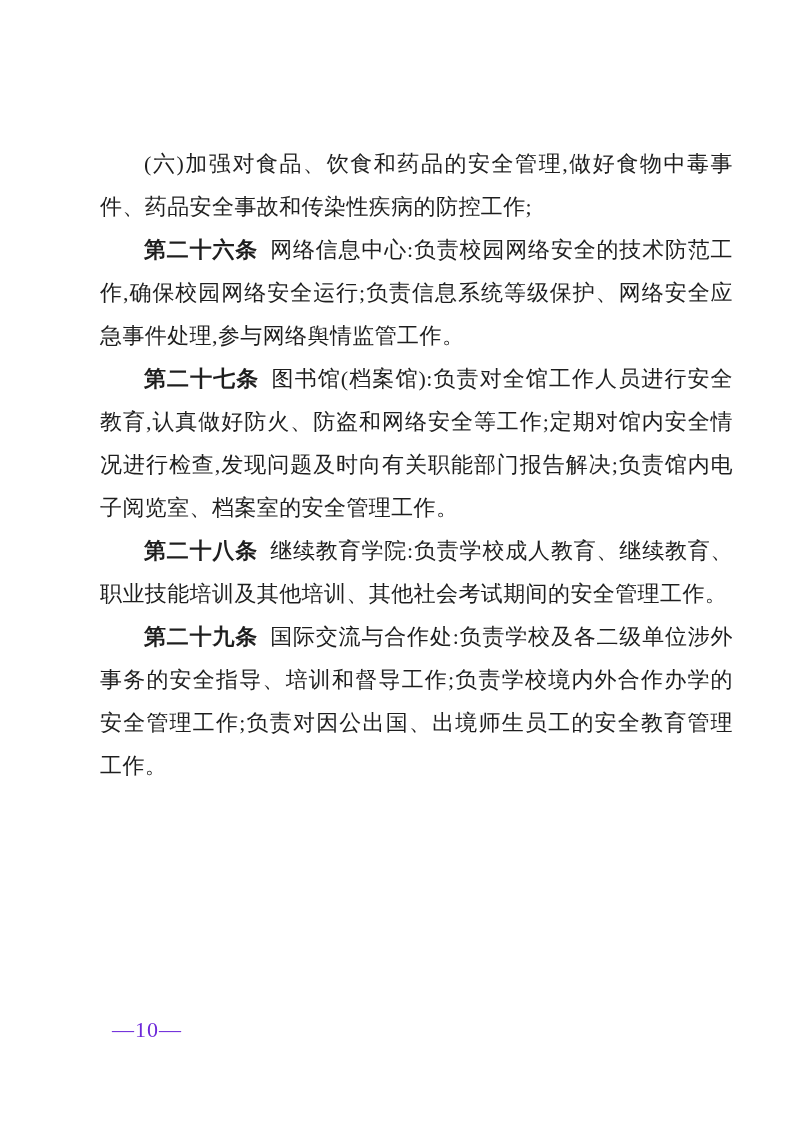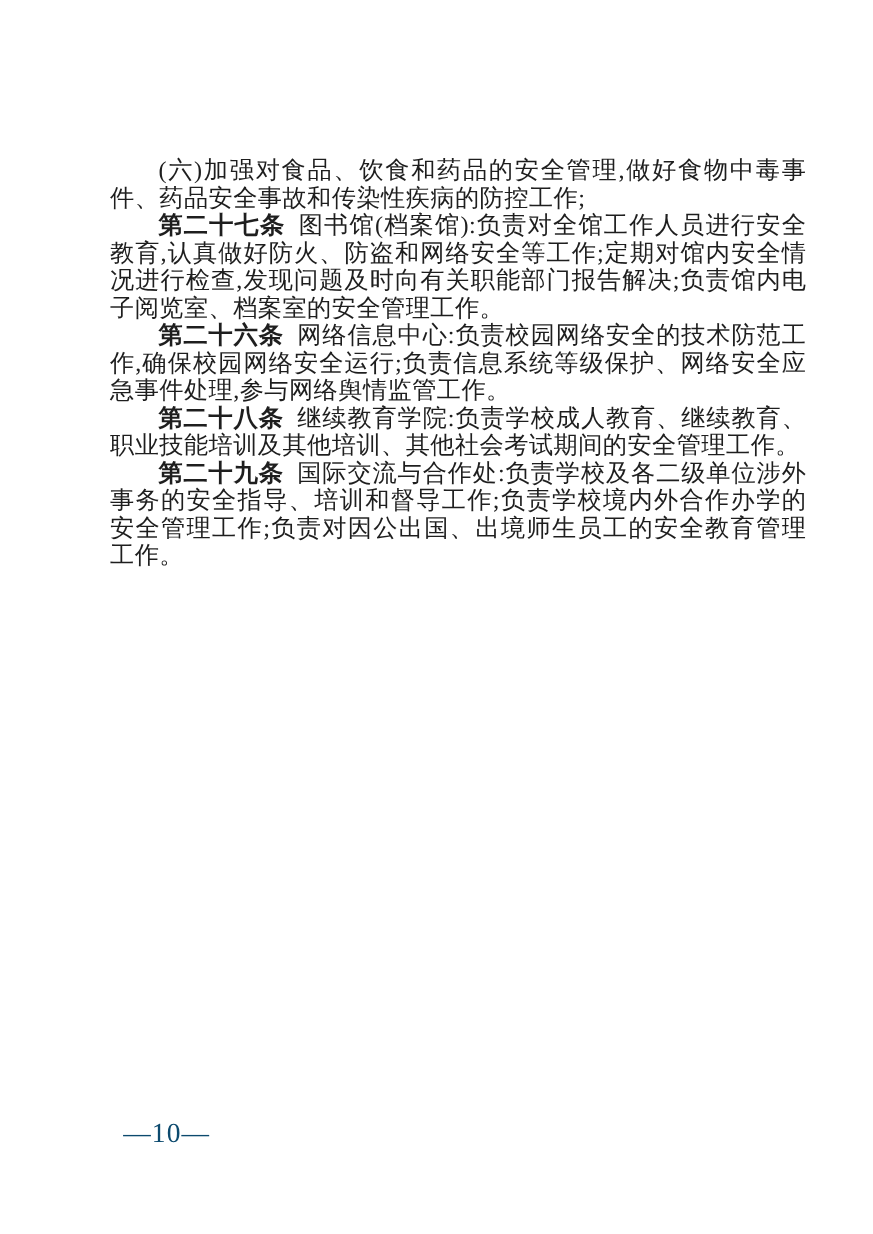--- a/index.html
+++ b/index.html
@@ -19,58 +19,58 @@
     position: absolute;
     inset: 0;
     background: #ffffff;
   }
   .body-text {
     position: absolute;
     left: 100px;
     top: 142px;
     width: 633px;
     font-size: 22px;
-    line-height: 25px;
+    line-height: 43px;
     letter-spacing: 0.4px;
     text-align: justify;
     text-justify: inter-ideograph;
   }
   .para {
     margin: 0;
     padding: 0;
     text-indent: 2em;
   }
   .article-no {
     font-weight: 700;
     margin-right: 0.55em;
   }
   .page-number {
     position: absolute;
     left: 112px;
     top: 1017px;
-    font-size: 25px;
+    font-size: 22px;
     letter-spacing: 1px;
-    color: #0c4a6e;
+    color: #6d28d9;
   }
 </style>
 </head>
 <body>
 
 <div class="page">
 
   <div class="body-text">
 
     <p class="para"><span>(六)加强对食品、饮食和药品的安全管理,做好食物中毒事件、药品安全事故和传染性疾病的防控工作;</span></p>
 
 
 
 
+    <p class="para"><span class="article-no">第二十六条</span><span>网络信息中心:负责校园网络安全的技术防范工作,确保校园网络安全运行;负责信息系统等级保护、网络安全应急事件处理,参与网络舆情监管工作。</span></p>
+
     <p class="para"><span class="article-no">第二十七条</span><span>图书馆(档案馆):负责对全馆工作人员进行安全教育,认真做好防火、防盗和网络安全等工作;定期对馆内安全情况进行检查,发现问题及时向有关职能部门报告解决;负责馆内电子阅览室、档案室的安全管理工作。</span></p>
-
-    <p class="para"><span class="article-no">第二十六条</span><span>网络信息中心:负责校园网络安全的技术防范工作,确保校园网络安全运行;负责信息系统等级保护、网络安全应急事件处理,参与网络舆情监管工作。</span></p>
 
     <p class="para"><span class="article-no">第二十八条</span><span>继续教育学院:负责学校成人教育、继续教育、职业技能培训及其他培训、其他社会考试期间的安全管理工作。</span></p>
 
     <p class="para"><span class="article-no">第二十九条</span><span>国际交流与合作处:负责学校及各二级单位涉外事务的安全指导、培训和督导工作;负责学校境内外合作办学的安全管理工作;负责对因公出国、出境师生员工的安全教育管理工作。</span></p>
 
   </div>
 
   <div class="page-number">—10—</div>
 
 </div>

